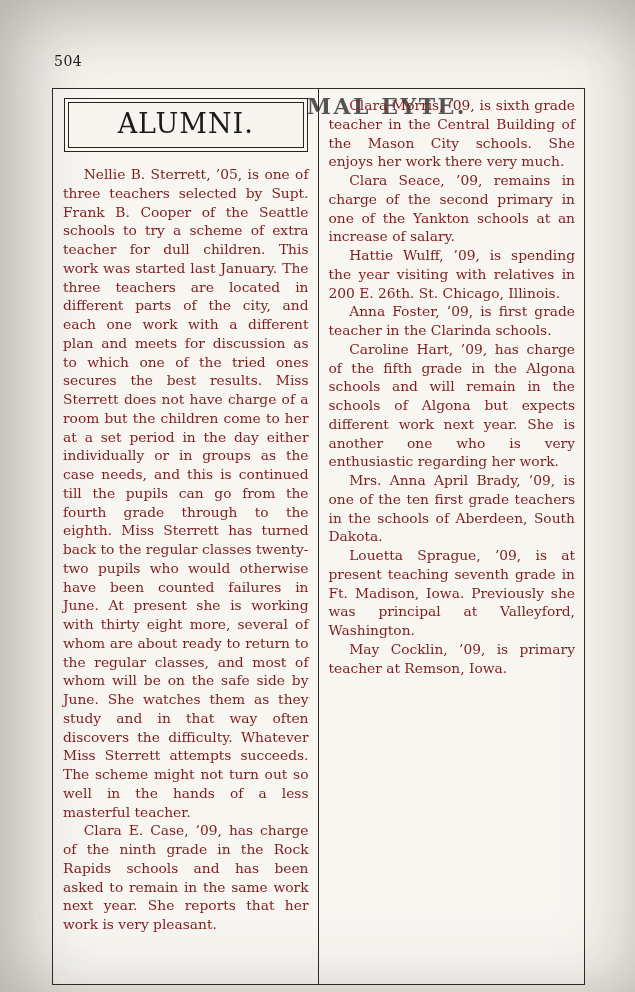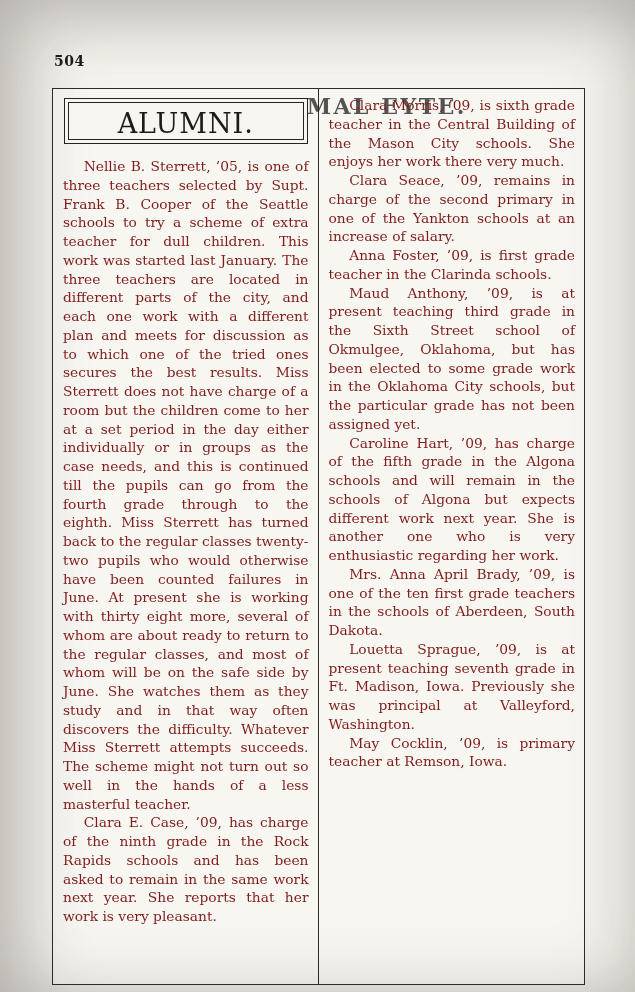--- a/index.html
+++ b/index.html
@@ -15,21 +15,21 @@
     overflow: hidden;
     box-shadow: inset 0 0 70px rgba(55,50,42,.28), inset 40px 30px 60px rgba(40,36,30,.12);
   }
   .page-header {
     position: absolute;
     top: 50px; left: 52px; right: 50px;
     height: 26px;
   }
   .page-number {
     position: absolute; left: 2px; top: 3px;
-    font-size: 14px; font-weight: bold; letter-spacing: .5px;
+    font-size: 14px; font-weight: normal; letter-spacing: .5px;
   }
   .masthead {
     position: absolute; left: 0; right: 0; top: 0;
     text-align: center;
     font-size: 22px; font-weight: bold;
     letter-spacing: 2.5px;
     white-space: nowrap;
     margin-top: 43px;
   }
   .content-frame {
@@ -55,21 +55,21 @@
   }
   .alumni-box {
     border: 1.6px solid #26241f;
     padding: 3px;
     margin: 2px 1px 13px 1px;
     background: #f7f5ef;
   }
   .alumni-box-inner {
     border: 1.3px solid #26241f;
     text-align: center;
-    padding: 5px 0 0 0;
+    padding: 5px 0 8px 0;
     font-size: 27px;
     letter-spacing: 1px;
   }
 </style>
 </head>
 <body>
 
 <div class="page">
 
   <header class="page-header">
@@ -84,22 +84,22 @@
         <div class="alumni-box-inner">ALUMNI.</div>
       </div>
       <p class="para">Nellie B. Sterrett, ’05, is one of three teachers selected by Supt. Frank B. Cooper of the Seattle schools to try a scheme of extra teacher for dull children. This work was started last January. The three teachers are located in different parts of the city, and each one work with a different plan and meets for discussion as to which one of the tried ones secures the best results. Miss Sterrett does not have charge of a room but the children come to her at a set period in the day either individually or in groups as the case needs, and this is continued till the pupils can go from the fourth grade through to the eighth. Miss Sterrett has turned back to the regular classes twenty-two pupils who would otherwise have been counted failures in June. At present she is working with thirty eight more, several of whom are about ready to return to the regular classes, and most of whom will be on the safe side by June. She watches them as they study and in that way often discovers the difficulty. Whatever Miss Sterrett attempts succeeds. The scheme might not turn out so well in the hands of a less masterful teacher.</p>
       <p class="para">Clara E. Case, ’09, has charge of the ninth grade in the Rock Rapids schools and has been asked to remain in the same work next year. She reports that her work is very pleasant.</p>
 
     </div>
 
     <div class="column column-right">
       <p class="para">Clara Morris, ’09, is sixth grade teacher in the Central Building of the Mason City schools. She enjoys her work there very much.</p>
       <p class="para">Clara Seace, ’09, remains in charge of the second primary in one of the Yankton schools at an increase of salary.</p>
+      <p class="para">Hattie Wulff, ’09, is spending the year visiting with relatives in 200 E. 26th. St. Chicago, Illinois.</p>
       <p class="para">Anna Foster, ’09, is first grade teacher in the Clarinda schools.</p>
-      <p class="para">Maud Anthony, ’09, is at present teaching third grade in the Sixth Street school of Okmulgee, Oklahoma, but has been elected to some grade work in the Oklahoma City schools, but the particular grade has not been assigned yet.</p>
       <p class="para">Caroline Hart, ’09, has charge of the fifth grade in the Algona schools and will remain in the schools of Algona but expects different work next year. She is another one who is very enthusiastic regarding her work.</p>
       <p class="para">Mrs. Anna April Brady, ’09, is one of the ten first grade teachers in the schools of Aberdeen, South Dakota.</p>
       <p class="para">Louetta Sprague, ’09, is at present teaching seventh grade in Ft. Madison, Iowa. Previously she was principal at Valleyford, Washington.</p>
       <p class="para">May Cocklin, ’09, is primary teacher at Remson, Iowa.</p>
 
     </div>
 
   </div>
 </div>
 

